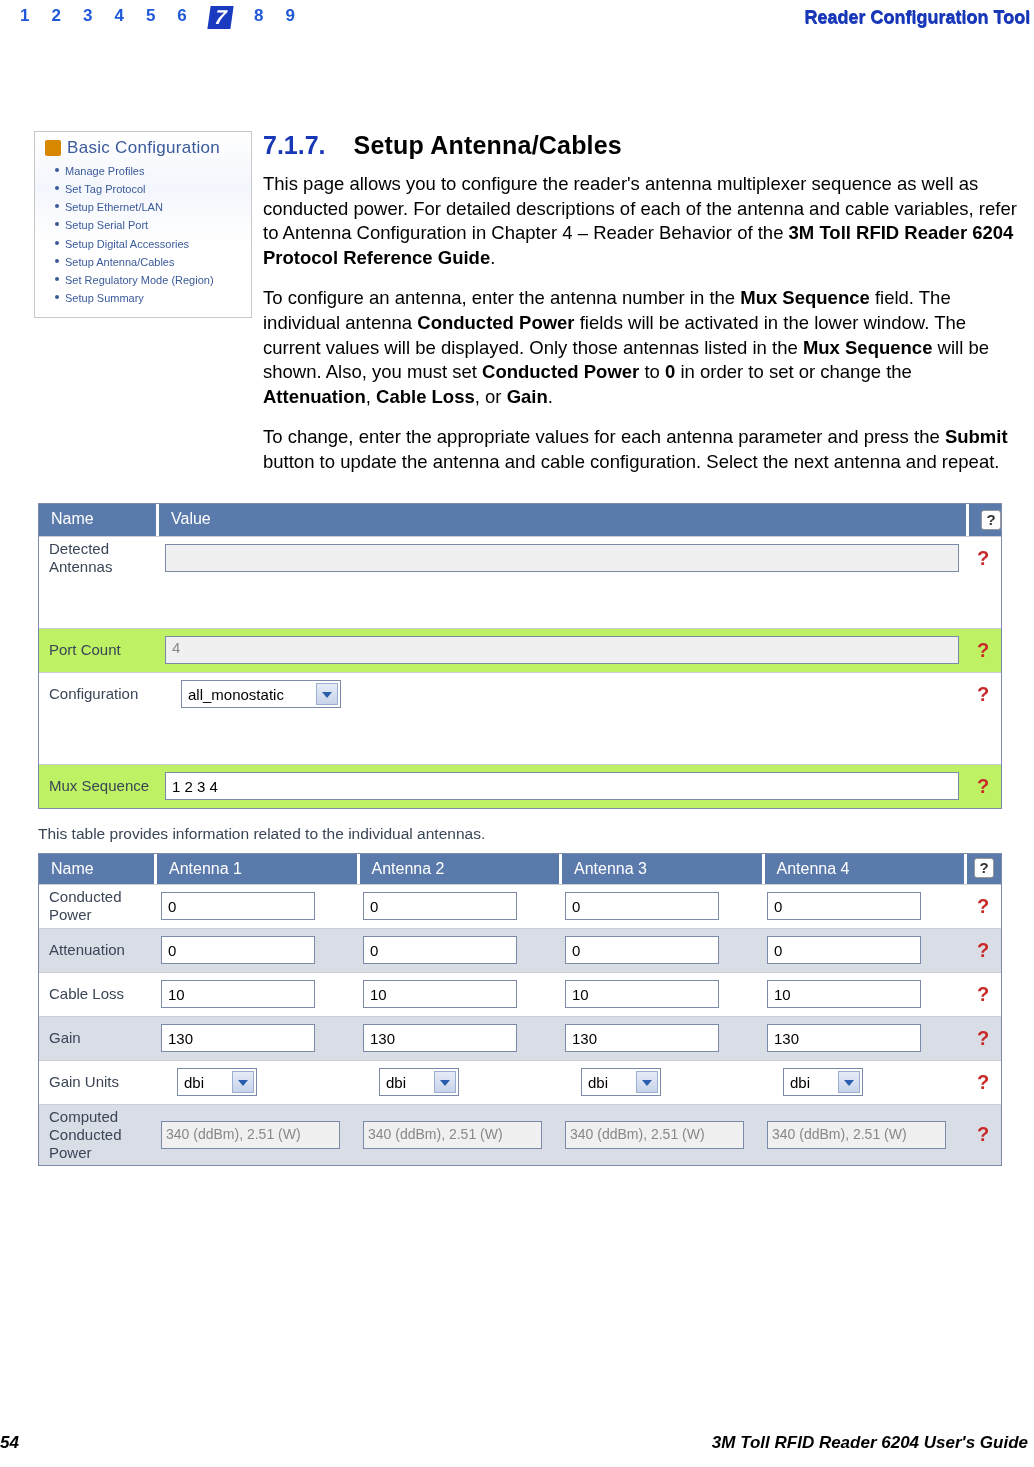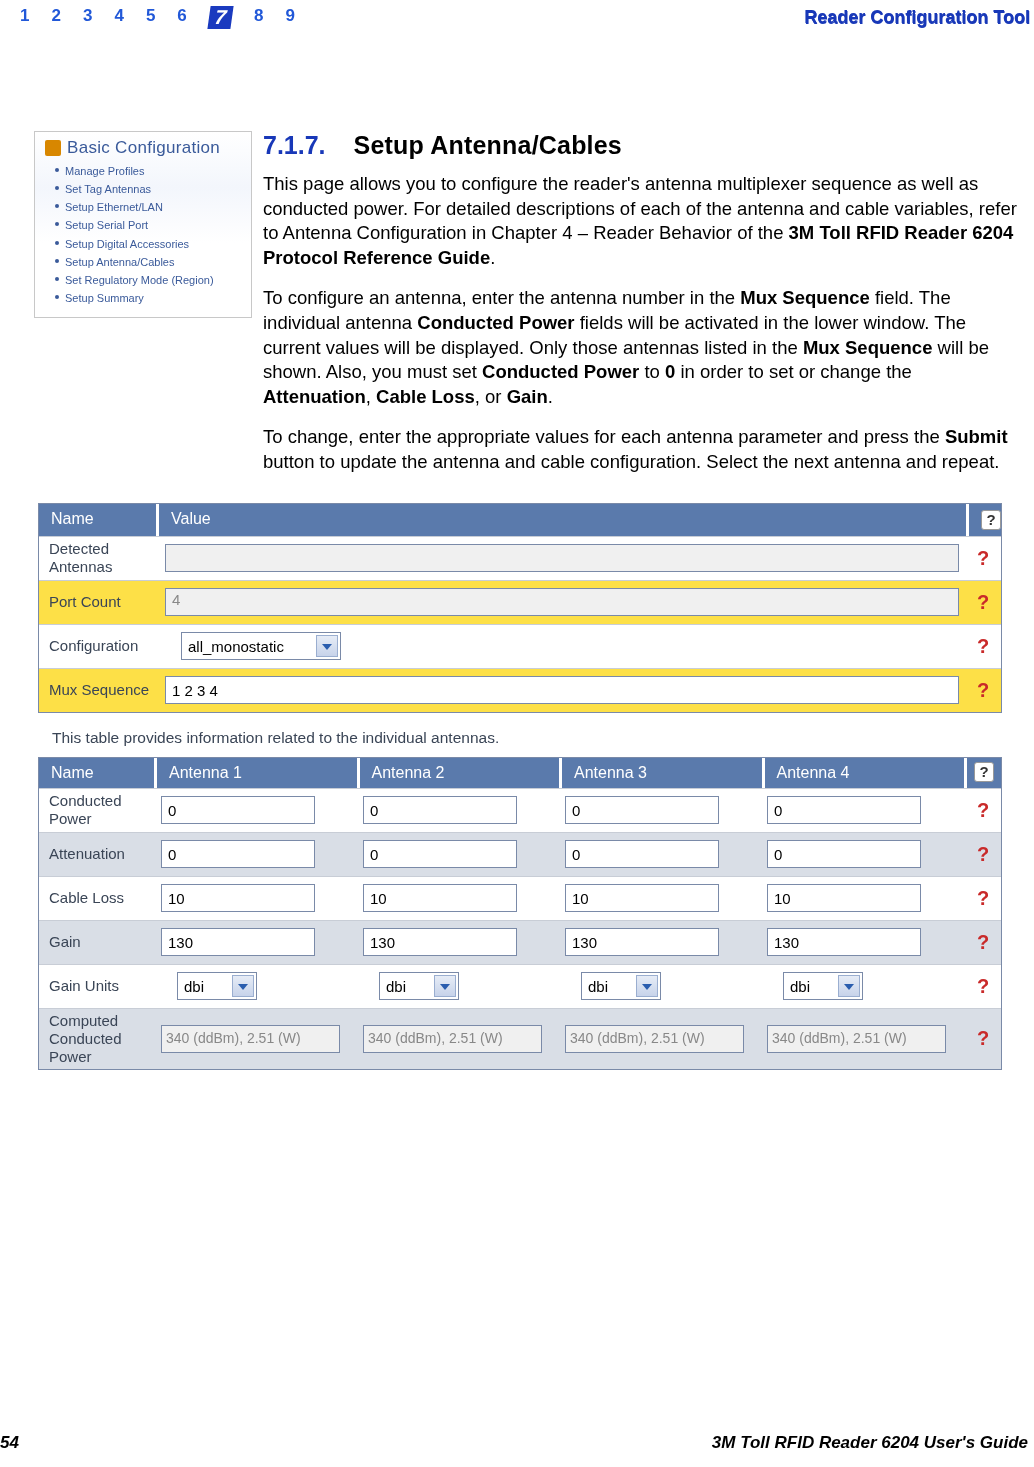--- a/index.html
+++ b/index.html
@@ -30,37 +30,37 @@
     
     .table-wrap { margin: 12px 32px 0 38px; border: 1px solid #7a8aa8; }
     .th-row { display: flex; background: #5a7aac; color: #fff; font-size: 16px; }
     .th-cell { padding: 6px 12px; }
     .th-name { width: 120px; border-right: 3px solid #fff; }
     .th-value { flex: 1; border-right: 3px solid #fff; }
     .th-help { width: 32px; text-align: center; }
     .help-q-head { display:inline-block; width:20px; height:20px; border:1px solid #999; border-radius:3px; background:#fff; color:#333; font-weight:bold; font-size:15px; line-height:18px; text-align:center; }
     
     .tbl-row { display: flex; align-items: center; border-top: 1px solid #c8cdd6; min-height: 44px; padding: 3px 0; }
-    .tbl-row.alt { background: #fde047; }
+    .tbl-row.alt { background: #bef264; margin-top: 48px; }
     .lbl-cell { width: 126px; padding: 0 10px; color: #3a4556; font-size: 15px; line-height: 1.2; }
     .val-cell { flex: 1; padding: 0 6px 0 0; }
     .help-cell { width: 36px; text-align: center; }
     .help-q { color: #c92a2a; font-weight: bold; font-size: 20px; cursor: pointer; }
 
     input[type=text], .fake-input, .fake-select {
       width: 100%; height: 28px; border: 1px solid #7a8aa8; padding: 2px 6px; font-size: 15px; color: #000; background: #fff; font-family: Arial;
     }
     .fake-input.disabled { background: #f0f0f0; color: #888; }
     .fake-input.placeholder { color: #888; }
     .fake-select { position: relative; display: inline-flex; align-items: center; width: auto; min-width: 80px; padding-right: 28px; cursor: pointer; margin-left: 16px; }
     .fake-select::after { content: ""; position: absolute; right: 2px; top: 2px; bottom: 2px; width: 20px; background: linear-gradient(#e6ecf6, #c7d3ea); border: 1px solid #9aaed0; }
     .fake-select::before { content: ""; position: absolute; right: 8px; top: 50%; margin-top: -2px; border-left: 5px solid transparent; border-right: 5px solid transparent; border-top: 6px solid #2a5dae; z-index: 1; }
     .fake-select.wide { min-width: 160px; }
 
-    .note-text { margin: 16px 0 0 52px; color: #3a4556; font-size: 15.5px; }
+    .note-text { margin: 16px 0 0 38px; color: #3a4556; font-size: 15.5px; }
     
     .ant-wrap { margin: 10px 32px 0 38px; border: 1px solid #7a8aa8; }
     .ant-head { display: flex; background: #5a7aac; color: #fff; font-size: 16px; }
     .ant-head .ah-name { width: 118px; padding: 6px 12px; border-right: 3px solid #fff; }
     .ant-head .ah-col { flex: 1; padding: 6px 12px; border-right: 3px solid #fff; }
     .ant-head .ah-help { width: 34px; padding: 4px 2px; text-align: center; }
     .ant-row { display: flex; align-items: center; border-top: 1px solid #c8cdd6; min-height: 44px; padding: 3px 0; }
     .ant-row.alt { background: #d9dee6; }
     .ant-row .lbl-cell { width: 118px; }
     .ant-row .a-cell { flex: 1; padding: 0 10px 0 4px; }
@@ -88,21 +88,21 @@
       <span>9</span>
     </div>
   <div class="header-title">Reader Configuration Tool</div>
 </div>
 
 <div class="content-area">
   <div class="sidebar-img">
     <div class="sidebar-title">Basic Configuration</div>
     <ul class="sidebar-list" id="sidebar-list">
         <li>Manage Profiles</li>
-        <li>Set Tag Antennas</li>
+        <li>Set Tag Protocol</li>
         <li>Setup Ethernet/LAN</li>
         <li>Setup Serial Port</li>
         <li>Setup Digital Accessories</li>
         <li>Setup Antenna/Cables</li>
         <li>Set Regulatory Mode (Region)</li>
         <li>Setup Summary</li>
       </ul>
   </div>
   <div style="flex:1;">
     <div class="section-heading">

